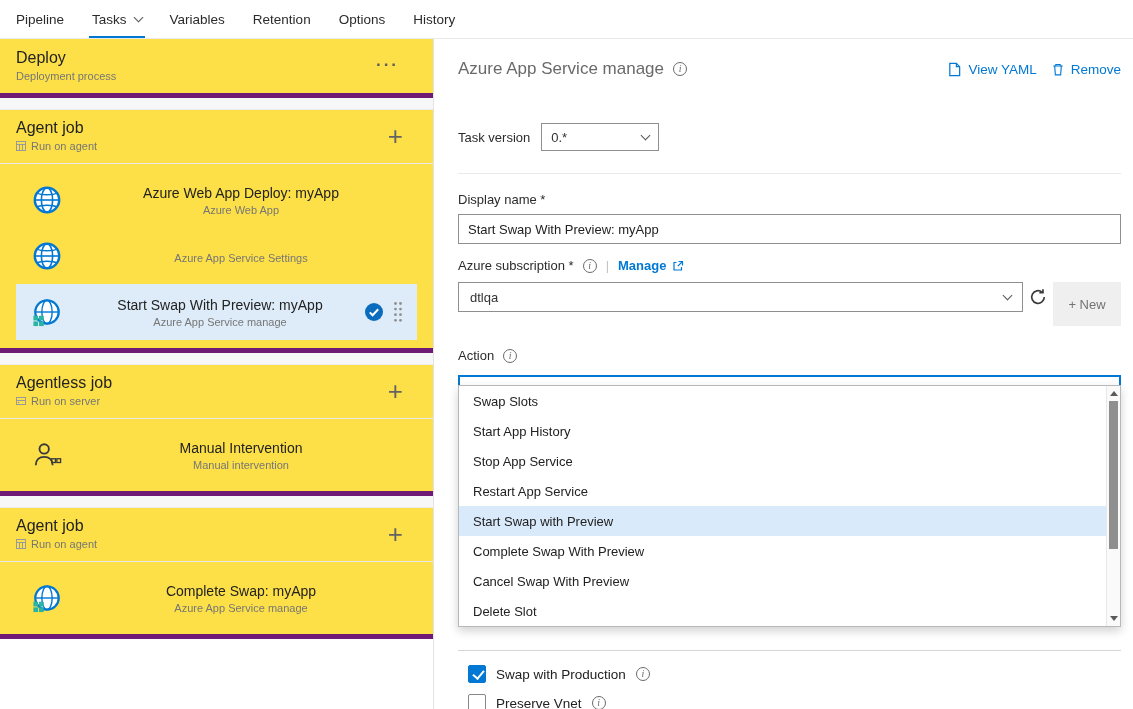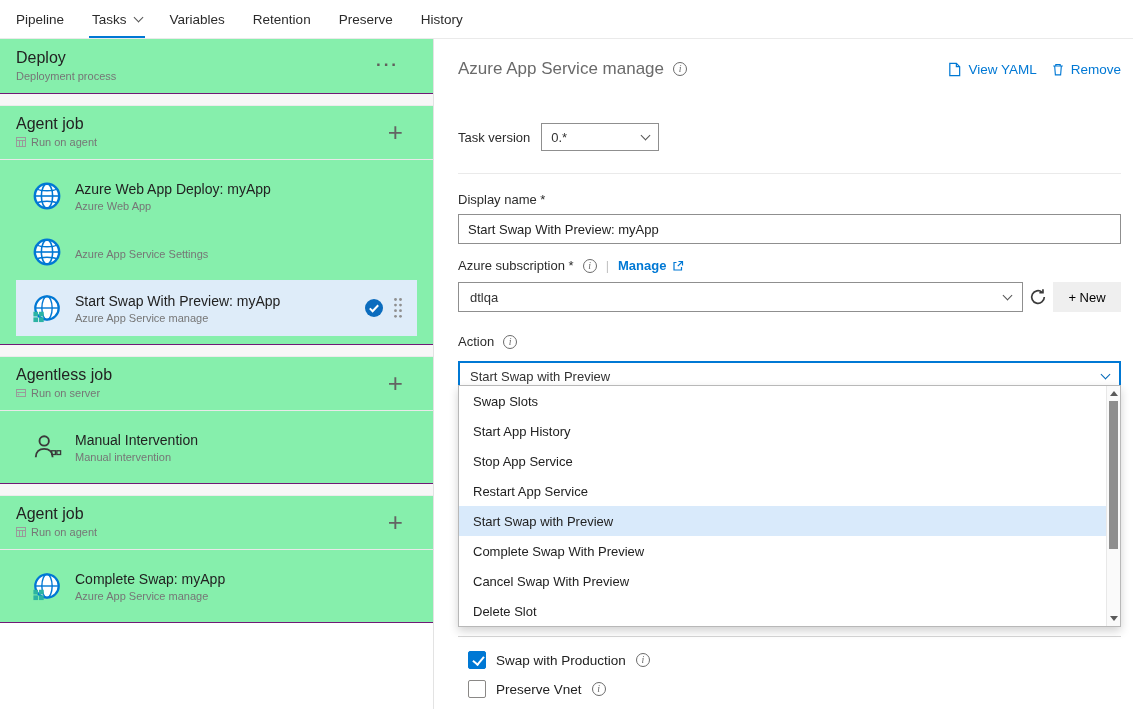--- a/index.html
+++ b/index.html
@@ -12,28 +12,28 @@
   .tab { display:flex; align-items:center; padding:0 14px; font-size:13.5px; color:#2b2b2b; cursor:pointer; position:relative; }
   .tab.active::after { content:""; position:absolute; left:11px; right:11px; bottom:0; height:2px; background:#0078d4; }
   .chev { width:7px; height:7px; border-right:1.4px solid #555; border-bottom:1.4px solid #555; transform:rotate(45deg); display:inline-block; }
   .nav-chev { margin-left:8px; margin-top:-4px; }
 
   .bodywrap { flex:1; display:flex; min-height:0; }
 
   
   .sidebar { width:434px; flex:0 0 434px; border-right:1px solid #e3e3e3; background:#fff; overflow:hidden; }
   .gap { height:12px; background:#f7f7f7; border-bottom:1px solid #ececec; }
-  .card { border-bottom:1px solid #701a75; background:#86efac; }
+  .card { border-bottom:5px solid #701a75; background:#fde047; }
   .hdr-row { display:flex; justify-content:space-between; align-items:center; height:54px; padding:4px 16px 6px 16px; }
   .t1 { font-size:16px; color:#222; }
   .t2 { font-size:11px; color:#767676; margin-top:3px; display:flex; align-items:center; gap:5px; }
   .more-btn { color:#605e5c; font-size:17px; font-weight:bold; letter-spacing:2px; cursor:pointer; padding-right:18px; }
   .plus-btn { font-size:26px; font-weight:200; color:#636363; cursor:pointer; padding-right:14px; line-height:1; }
   .group-hdr { border-bottom:1px solid #e9e9e9; }
-  .tasklist { padding:8px 16px; }
+  .tasklist { padding:8px 16px;text-align:center; }
   .task { display:flex; align-items:center; height:56px; padding:0 10px 0 16px; cursor:pointer; }
   .task.selected { background:#deecf9; }
   .task-icon { width:30px; height:30px; flex:0 0 30px; margin-right:13px; }
   .task .tt1 { font-size:14px; color:#222; }
   .task .tt2 { font-size:11px; color:#767676; margin-top:3px; }
   .task-texts { flex:1; min-width:0; }
   .check-badge { width:18px; height:18px; flex:0 0 18px; margin-right:10px; }
   .drag-dots { flex:0 0 10px; margin-right:4px; cursor:grab; }
 
   
@@ -53,21 +53,21 @@
 
   .lbl-display { margin-top:18px; }
   .text-input { display:block; width:100%; height:30px; border:1px solid #8f8f8f; margin-top:7px; padding:0 9px; font-size:13px; font-family:inherit; color:#222; background:#fff; }
 
   .row-sub { display:flex; align-items:center; gap:9px; margin-top:14px; }
   .pipe { color:#c4c4c4; font-size:13px; }
   .row-subctl { display:flex; align-items:flex-start; margin-top:9px; }
   .combo { height:30px; border:1px solid #8f8f8f; background:#fff; display:flex; align-items:center; justify-content:space-between; padding:0 11px; font-size:13px; cursor:pointer; }
   .combo-sub { flex:1; }
   .refresh-btn { width:30px; height:30px; display:flex; align-items:center; justify-content:center; cursor:pointer; }
-  .btn-new { width:68px; height:30px; background:#efefef; display:flex; align-items:center; justify-content:center; font-size:13px; color:#000000; cursor:pointer; }
+  .btn-new { width:68px; height:44px; background:#efefef; display:flex; align-items:center; justify-content:center; font-size:13px; color:#737373; cursor:pointer; }
 
   .row-action { display:flex; align-items:center; gap:9px; margin-top:22px; }
   .combo-action { margin-top:12px; border:2px solid #0078d4; padding:0 10px; }
   .combo-action .chev { border-color:#0067b8; }
 
   .obscured { height:246px; border-bottom:1px solid #d6d6d6; }
   .cb-row { display:flex; align-items:center; gap:10px; margin-left:10px; }
   .cb-row.first { margin-top:14px; }
   .cb-row.second { margin-top:11px; }
   .checkbox { width:18px; height:18px; flex:0 0 18px; border:1px solid #8a8886; border-radius:2px; background:#fff; position:relative; cursor:pointer; }
@@ -98,21 +98,21 @@
         <span>Tasks</span>
         <span class="chev nav-chev"></span>
       </div>
     <div class="tab">
         <span>Variables</span>
       </div>
     <div class="tab">
         <span>Retention</span>
       </div>
     <div class="tab">
-        <span>Preserve</span>
+        <span>Options</span>
       </div>
     <div class="tab">
         <span>History</span>
       </div>
   </nav>
 
   <div class="bodywrap">
 
     <aside class="sidebar">
 

